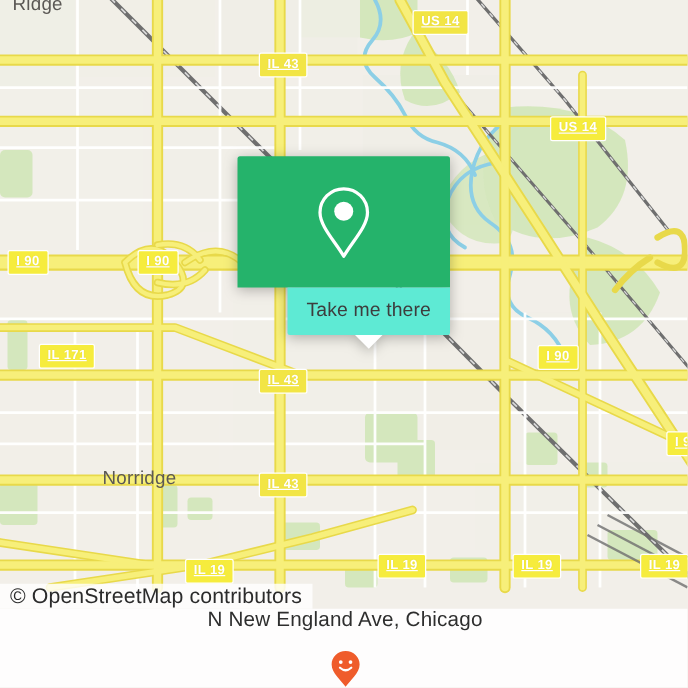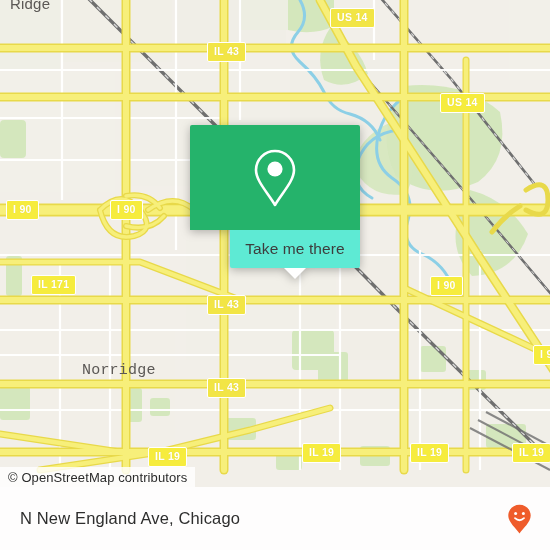--- a/index.html
+++ b/index.html
@@ -33,20 +33,21 @@
     border-radius:2px;
     color:#ffffff;
     font-size:10.5px;
     font-weight:bold;
     letter-spacing:.3px;
     line-height:1;
     padding:3px 6px 4px 6px;
     white-space:nowrap;
     box-sizing:border-box;
     text-shadow:0 0 1px rgba(170,150,20,.25);
+    text-decoration:underline;
   }
   .shield.bright{background:#f6ec3d;}
 
   
   #popup{
     position:absolute;
     left:190px;top:125px;
     width:170px;
     filter:drop-shadow(0 2px 5px rgba(0,0,0,.28));
   }
@@ -79,29 +80,30 @@
 
   
   #attrib{
     position:absolute;left:0;top:467px;
     height:20px;
     background:rgba(255,255,255,.82);
     display:flex;align-items:center;
     padding:0 8px 0 8px;
     box-sizing:border-box;
   }
-  #attrib span{font-size:13px;color:#2b2b2b;letter-spacing:.1px;}
+  #attrib span{font-size:17px;color:#2b2b2b;letter-spacing:.1px;}
 
   
   #bottombar{
     position:absolute;left:0;top:487px;width:550px;height:63px;
     background:rgba(255,255,255,.88);
     display:flex;align-items:center;justify-content:space-between;
     padding:0 18px 0 20px;
     box-sizing:border-box;
+    flex-direction:column;
   }
   #bottom-title{font-size:16.5px;color:#2e2e2e;letter-spacing:.15px;}
   #brand{display:flex;align-items:center;gap:5px;}
   #brand-pin{width:25px;height:30px;display:block;}
   #brand-word{
     font-size:30px;color:#231f20;font-weight:normal;
     letter-spacing:-0.6px;line-height:1;
     font-family:"DejaVu Sans","Liberation Sans",sans-serif;
   }
 </style>
@@ -242,21 +244,21 @@
       </g>
 
       <g stroke="#6f6f6f" stroke-width="2" fill="none" opacity="0.8">
         <path d="M470 428 L550 470"></path>
         <path d="M478 420 L550 458"></path>
         <path d="M486 412 L550 446"></path>
       </g>
     </svg>
 
     <div class="maplabel place" style="left:10px;top:-5px;">Ridge</div>
-    <div class="maplabel place" style="left:82px;top:362px;font-family:Liberation Mono, monospace;">Norridge</div>
+    <div class="maplabel place" style="left:82px;top:374px;">Norridge</div>
 
     <div class="shield" style="left:207px;top:42px;">IL 43</div>
     <div class="shield" style="left:330px;top:8px;">US 14</div>
     <div class="shield bright" style="left:440px;top:93px;">US 14</div>
     <div class="shield bright" style="left:6px;top:200px;">I 90</div>
     <div class="shield bright" style="left:110px;top:200px;">I 90</div>
     <div class="shield bright" style="left:31px;top:275px;">IL 171</div>
     <div class="shield" style="left:207px;top:295px;">IL 43</div>
     <div class="shield bright" style="left:430px;top:276px;">I 90</div>
     <div class="shield bright" style="left:533px;top:345px;">I 9</div>

